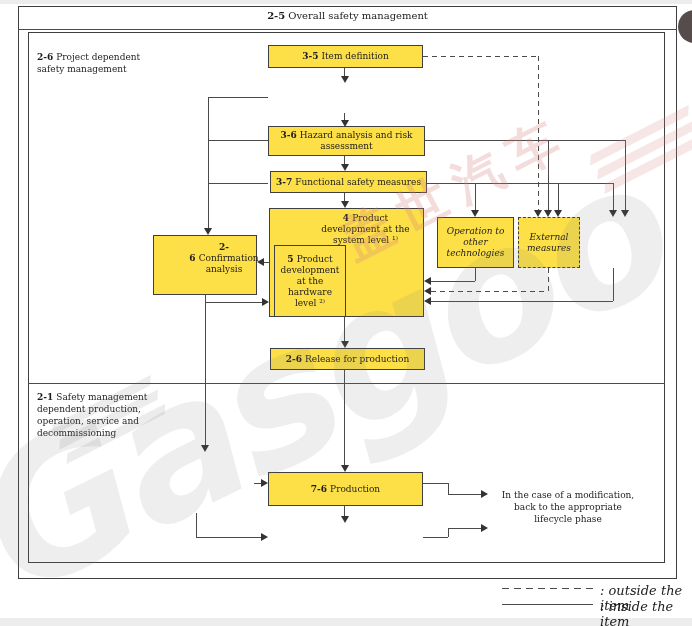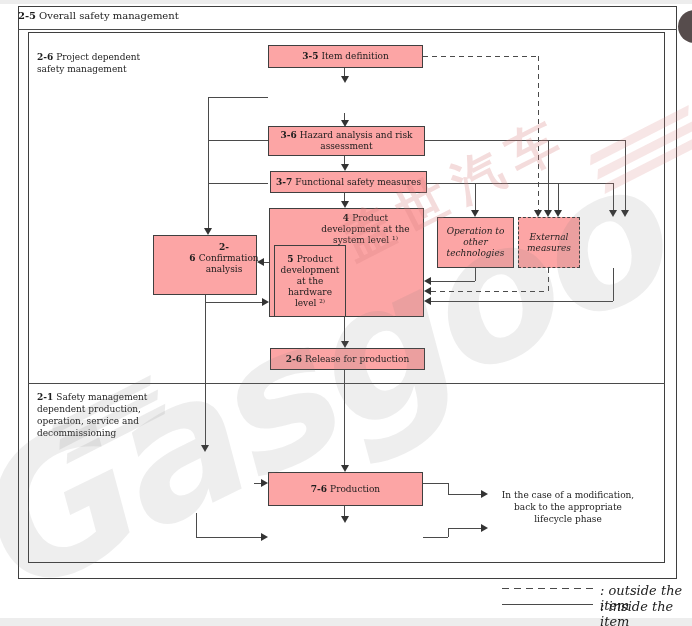--- a/index.html
+++ b/index.html
@@ -14,32 +14,32 @@
   .dh{position:absolute;height:1.2px;z-index:1;
       background:repeating-linear-gradient(90deg,#4a4a4a 0 5px,transparent 5px 9px);}
   .dv{position:absolute;width:1.2px;z-index:1;
       background:repeating-linear-gradient(180deg,#4a4a4a 0 5px,transparent 5px 9px);}
   
   .ad,.ar,.al{position:absolute;width:0;height:0;z-index:3;}
   .ad{border-left:4px solid transparent;border-right:4px solid transparent;border-top:7px solid #333;}
   .ar{border-top:4px solid transparent;border-bottom:4px solid transparent;border-left:7px solid #333;}
   .al{border-top:4px solid transparent;border-bottom:4px solid transparent;border-right:7px solid #333;}
   
-  .node{position:absolute;background:#fca5a5;border:1.2px solid #3f3f3f;box-sizing:border-box;
+  .node{position:absolute;background:#fde047;border:1.2px solid #3f3f3f;box-sizing:border-box;
         display:flex;align-items:center;justify-content:center;text-align:center;
         font-size:9px;line-height:11px;z-index:2;padding:1px 2px;}
   .node.thick{border-width:1.8px;}
   .node.top{align-items:flex-start;padding-top:4px;padding-left:40px;}
   .node.dashed{border-style:dashed;}
   .node.it{font-style:italic;}
   .node b{font-weight:bold;margin-right:3px;}
   .pre{white-space:pre-line;}
   .lbl{position:absolute;font-size:9px;line-height:12px;z-index:2;text-align:left;}
   .lbl b{font-weight:bold;margin-right:3px;}
-  .title{position:absolute;left:18px;top:10px;width:659px;text-align:left;font-size:10px;z-index:2;}
+  .title{position:absolute;left:18px;top:10px;width:659px;text-align:center;font-size:10px;z-index:2;}
   .title b{font-weight:bold;margin-right:3px;}
   .note{position:absolute;left:488px;top:489px;width:160px;text-align:center;font-size:9px;
         line-height:12px;z-index:2;}
   .legend-text{position:absolute;font-size:13px;font-style:italic;z-index:2;}
   
   .wm{position:absolute;pointer-events:none;z-index:5;}
   .wm-latin{left:40px;top:420px;font-size:185px;font-weight:bold;font-style:italic;
             font-family:"DejaVu Sans",sans-serif;color:rgba(120,120,120,0.13);
             transform:rotate(-26deg);transform-origin:left bottom;letter-spacing:-6px;}
   .wm-cn{left:330px;top:215px;font-size:50px;font-family:"DejaVu Sans",sans-serif;

